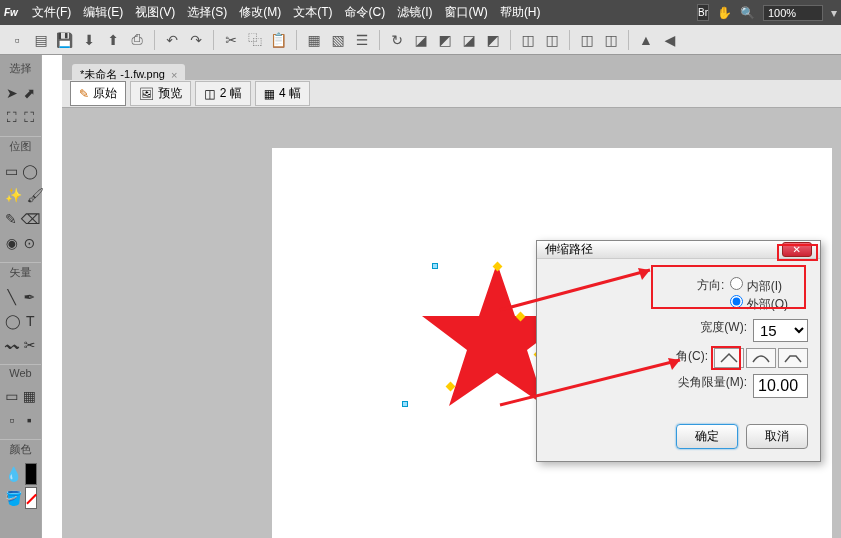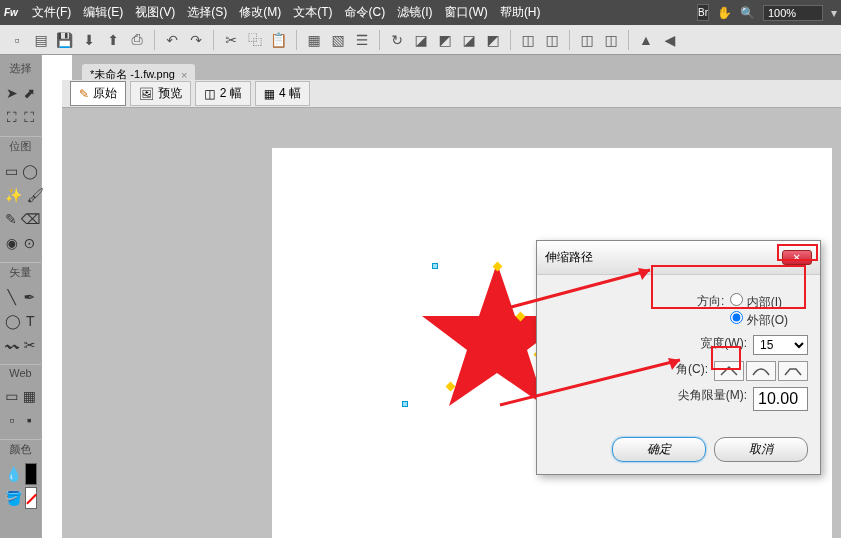--- a/index.html
+++ b/index.html
@@ -11,44 +11,44 @@
 .menubar .br { background: #333; padding: 2px 0; font-size: 10px; border: 1px solid #666; }
 .zoom { background: #333; border: 1px solid #666; color: #fff; font-size: 11px; padding: 1px 4px; width: 60px; }
 .toolbar { background: #e6e6e6; height: 30px; border-bottom: 1px solid #999; display: flex; align-items: center; padding: 0 6px; gap: 2px; }
 .tb { width: 22px; height: 22px; display: flex; align-items: center; justify-content: center; border: 1px solid transparent; color: #555; cursor: pointer; font-size: 14px; }
 .sep { width: 1px; height: 20px; background: #bbb; margin: 0 4px; }
 .leftcol { position: absolute; left: 0; top: 55px; width: 42px; background: #a3a3a3; height: 483px; border-right: 1px solid #aaa; }
 .toolgrp { padding: 2px 4px; }
 .toolhdr { font-size: 11px; color: #444; text-align: center; padding: 2px 0; margin-top: 4px; border-top: 1px solid #bbb; }
 .trow { display: flex; gap: 2px; margin: 2px 0; }
 .tool { width: 24px; height: 22px; border: 1px solid transparent; display: flex; align-items: center; justify-content: center; font-size: 14px; color: #333; cursor: pointer; }
-.tabbar { position: absolute; left: 72px; top: 55px; right: 0; height: 30px; background: #b8b8b8; display: flex; align-items: flex-end; padding-left: 10px; }
+.tabbar { position: absolute; left: 62px; top: 55px; right: 0; height: 30px; background: #b8b8b8; display: flex; align-items: flex-end; padding-left: 10px; }
 .tab { background: #e0e0e0; font-size: 11px; padding: 3px 8px; border-radius: 3px 3px 0 0; display: flex; align-items: center; gap: 6px; }
 .tab .x { color: #888; cursor: pointer; }
 .viewbar { position: absolute; left: 62px; top: 80px; right: 0; height: 28px; background: #e6e6e6; border-bottom: 1px solid #aaa; display: flex; align-items: center; padding: 0 8px; gap: 4px; font-size: 12px; }
 .vbtn { padding: 3px 8px; border: 1px solid #bbb; background: #f0f0f0; display: flex; align-items: center; gap: 4px; cursor: pointer; }
 .vbtn.active { background: #fff; border-color: #888; }
 .canvas-area { position: absolute; left: 62px; top: 108px; right: 0; bottom: 0; background: #c0c0c0; }
 .canvas { position: absolute; left: 210px; top: 40px; width: 560px; height: 390px; background: #fff; }
 .star { position: absolute; left: 145px; top: 110px; }
 .handle { position: absolute; width: 6px; height: 6px; border: 1px solid #0099cc; background: #99e0ff; }
 .diamond { position: absolute; width: 7px; height: 7px; background: #ffcc00; transform: rotate(45deg); }
 .dialog { position: absolute; left: 536px; top: 240px; width: 285px; background: #f0f0f0; border: 1px solid #888; box-shadow: 3px 3px 8px rgba(0,0,0,0.3); font-size: 12px; }
-.dlg-title { background: linear-gradient(#fff,#e0e0e0); border-bottom: 1px solid #ccc; padding: 8px 8px; display: flex; align-items: center; justify-content: space-between; }
+.dlg-title { background: linear-gradient(#fff,#e0e0e0); border-bottom: 1px solid #ccc; padding: 0 8px; display: flex; align-items: center; justify-content: space-between; }
 .dlg-close { background: linear-gradient(#e67,#c23); color: #fff; padding: 1px 10px; border-radius: 3px; border: 1px solid #922; font-size: 10px; cursor: pointer; }
 .dlg-body { padding: 12px; }
 .dlg-row { display: flex; justify-content: flex-end; margin: 6px 0; gap: 6px; }
 .dlg-row label { color: #333; }
 .radio-grp { display: flex; flex-direction: column; padding-right: 20px; }
 .dlg-input { width: 55px; border: 1px solid #888; padding: 2px 4px; font-size: 16px; }
-.dlg-sel { width: 55px; border: 1px solid #888; padding: 1px 2px; font-size: 12px; background: #fff; }
+.dlg-sel { width: 55px; border: 1px solid #888; padding: 1px 2px; font-size: 15px; background: #fff; }
 .corner-btns { display: flex; gap: 2px; }
 .cbtn { width: 30px; height: 20px; border: 1px solid #999; background: #f8f8f8; display: flex; align-items: center; justify-content: center; cursor: pointer; }
 .dlg-btns { display: flex; justify-content: flex-end; gap: 8px; padding: 8px 12px 12px; }
-.dlg-btn { padding: 3px 34px; background: linear-gradient(#fff,#e0e0e0); border: 1px solid #888; border-radius: 11px; font-size: 12px; cursor: pointer; font-style: italic; }
+.dlg-btn { padding: 3px 18px; background: linear-gradient(#fff,#e0e0e0); border: 1px solid #888; border-radius: 4px; font-size: 12px; cursor: pointer; }
 .dlg-btn.primary { border: 1px solid #3399dd; box-shadow: 0 0 2px #3399dd; }
 .hl { position: absolute; border: 2px solid #ed1c24; }
 .arrow { position: absolute; }
 .colorbox { width: 24px; height: 22px; border: 1px solid #666; display: inline-block; }
 </style>
 </head>
 <body>
 
 <div class="menubar">
   <span class="logo">Fw</span>

